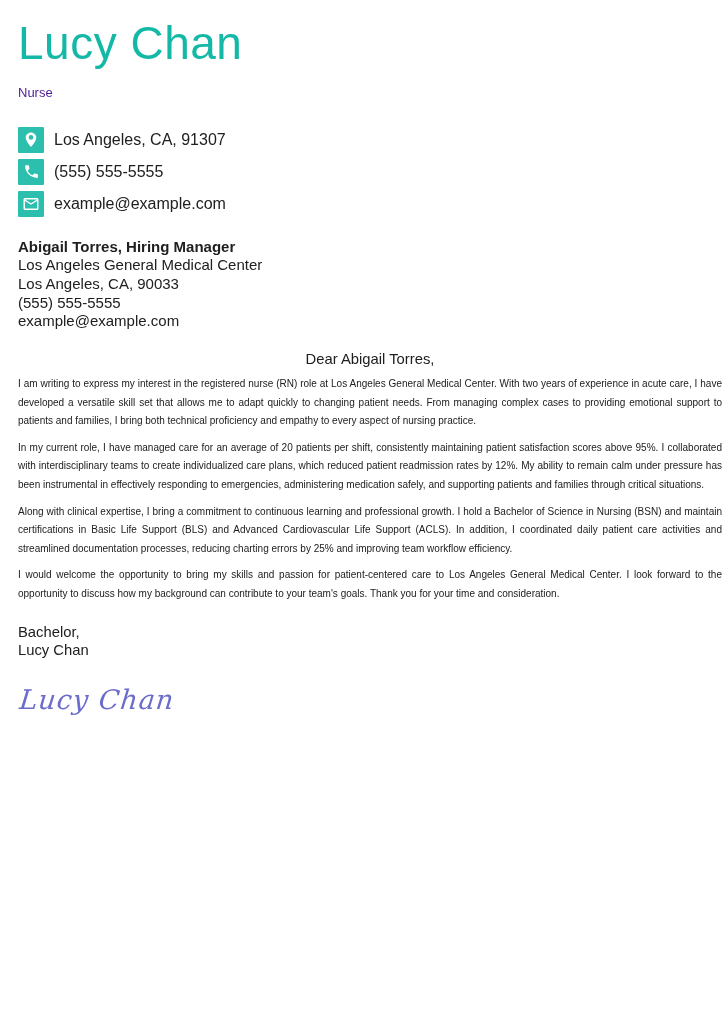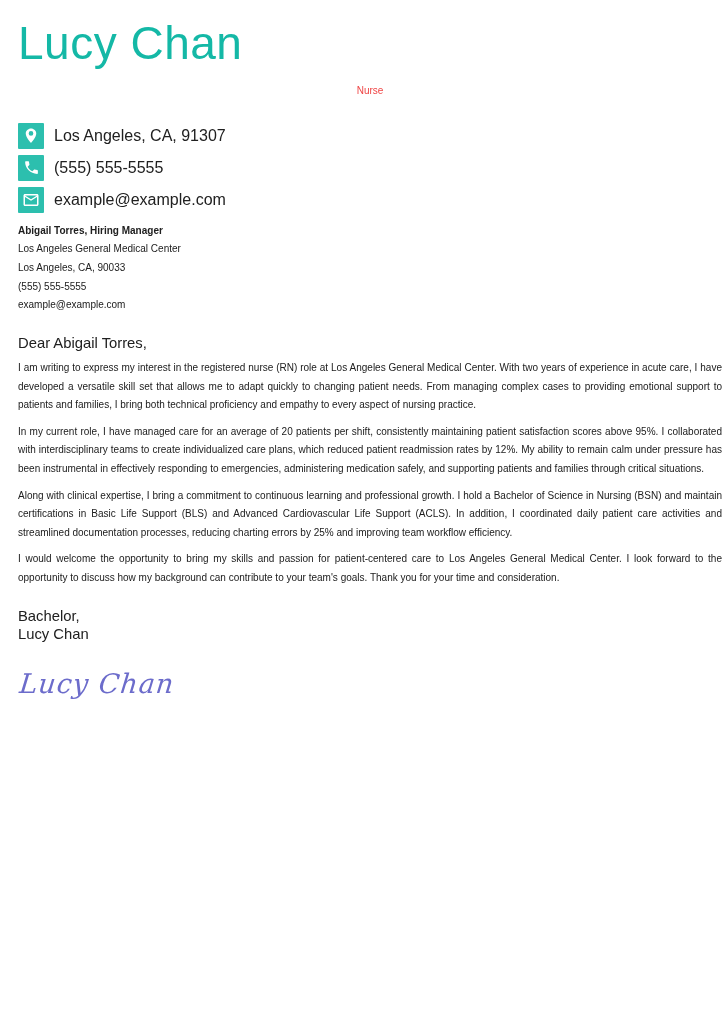--- a/index.html
+++ b/index.html
@@ -19,24 +19,23 @@
   }
   .name-heading {
     font-size: 46px;
     line-height: 1.1;
     font-weight: 400;
     color: #14b8a6;
     letter-spacing: 0.5px;
   }
   .job-title {
     margin-top: 16px;
-    font-size: 10px;
-    color: #ef4444;
+    font-size: 13px;
+    color: #4c1d95;
     font-weight: 400;
-    text-align: center;
   }
   .contact-list {
     margin-top: 27px;
     display: flex;
     flex-direction: column;
     gap: 6px;
   }
   .contact-row {
     display: flex;
     align-items: center;
@@ -56,28 +55,29 @@
   .icon-tile svg { display: block; }
   .contact-text {
     font-size: 16px;
     color: #202020;
   }
   .date-line {
     margin-top: 28px;
     font-size: 14.8px;
   }
   .recipient-block {
-    margin-top: 9px;
-    font-size: 10px;
+    margin-top: 21px;
+    font-size: 15px;
     line-height: 18.7px;
   }
   .recipient-name { font-weight: 700; }
   .salutation {
     margin-top: 20px;
     font-size: 14.8px;
+    text-align: center;
   }
   .body-paragraph {
     margin-top: 8px;
     font-size: 10px;
     line-height: 18.6px;
     text-align: justify;
   }
   .closing-block {
     margin-top: 19px;
     font-size: 14.8px;

